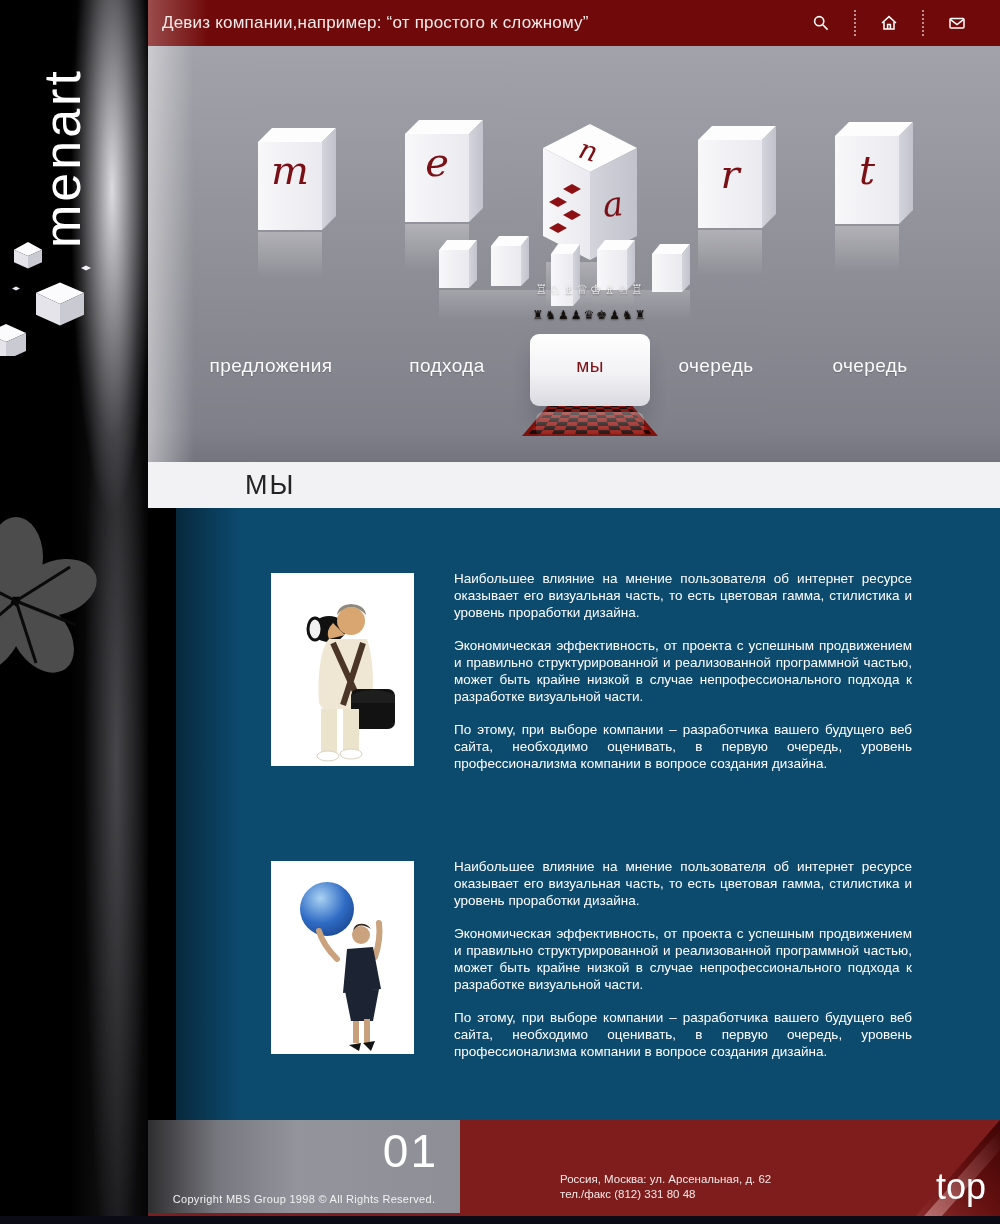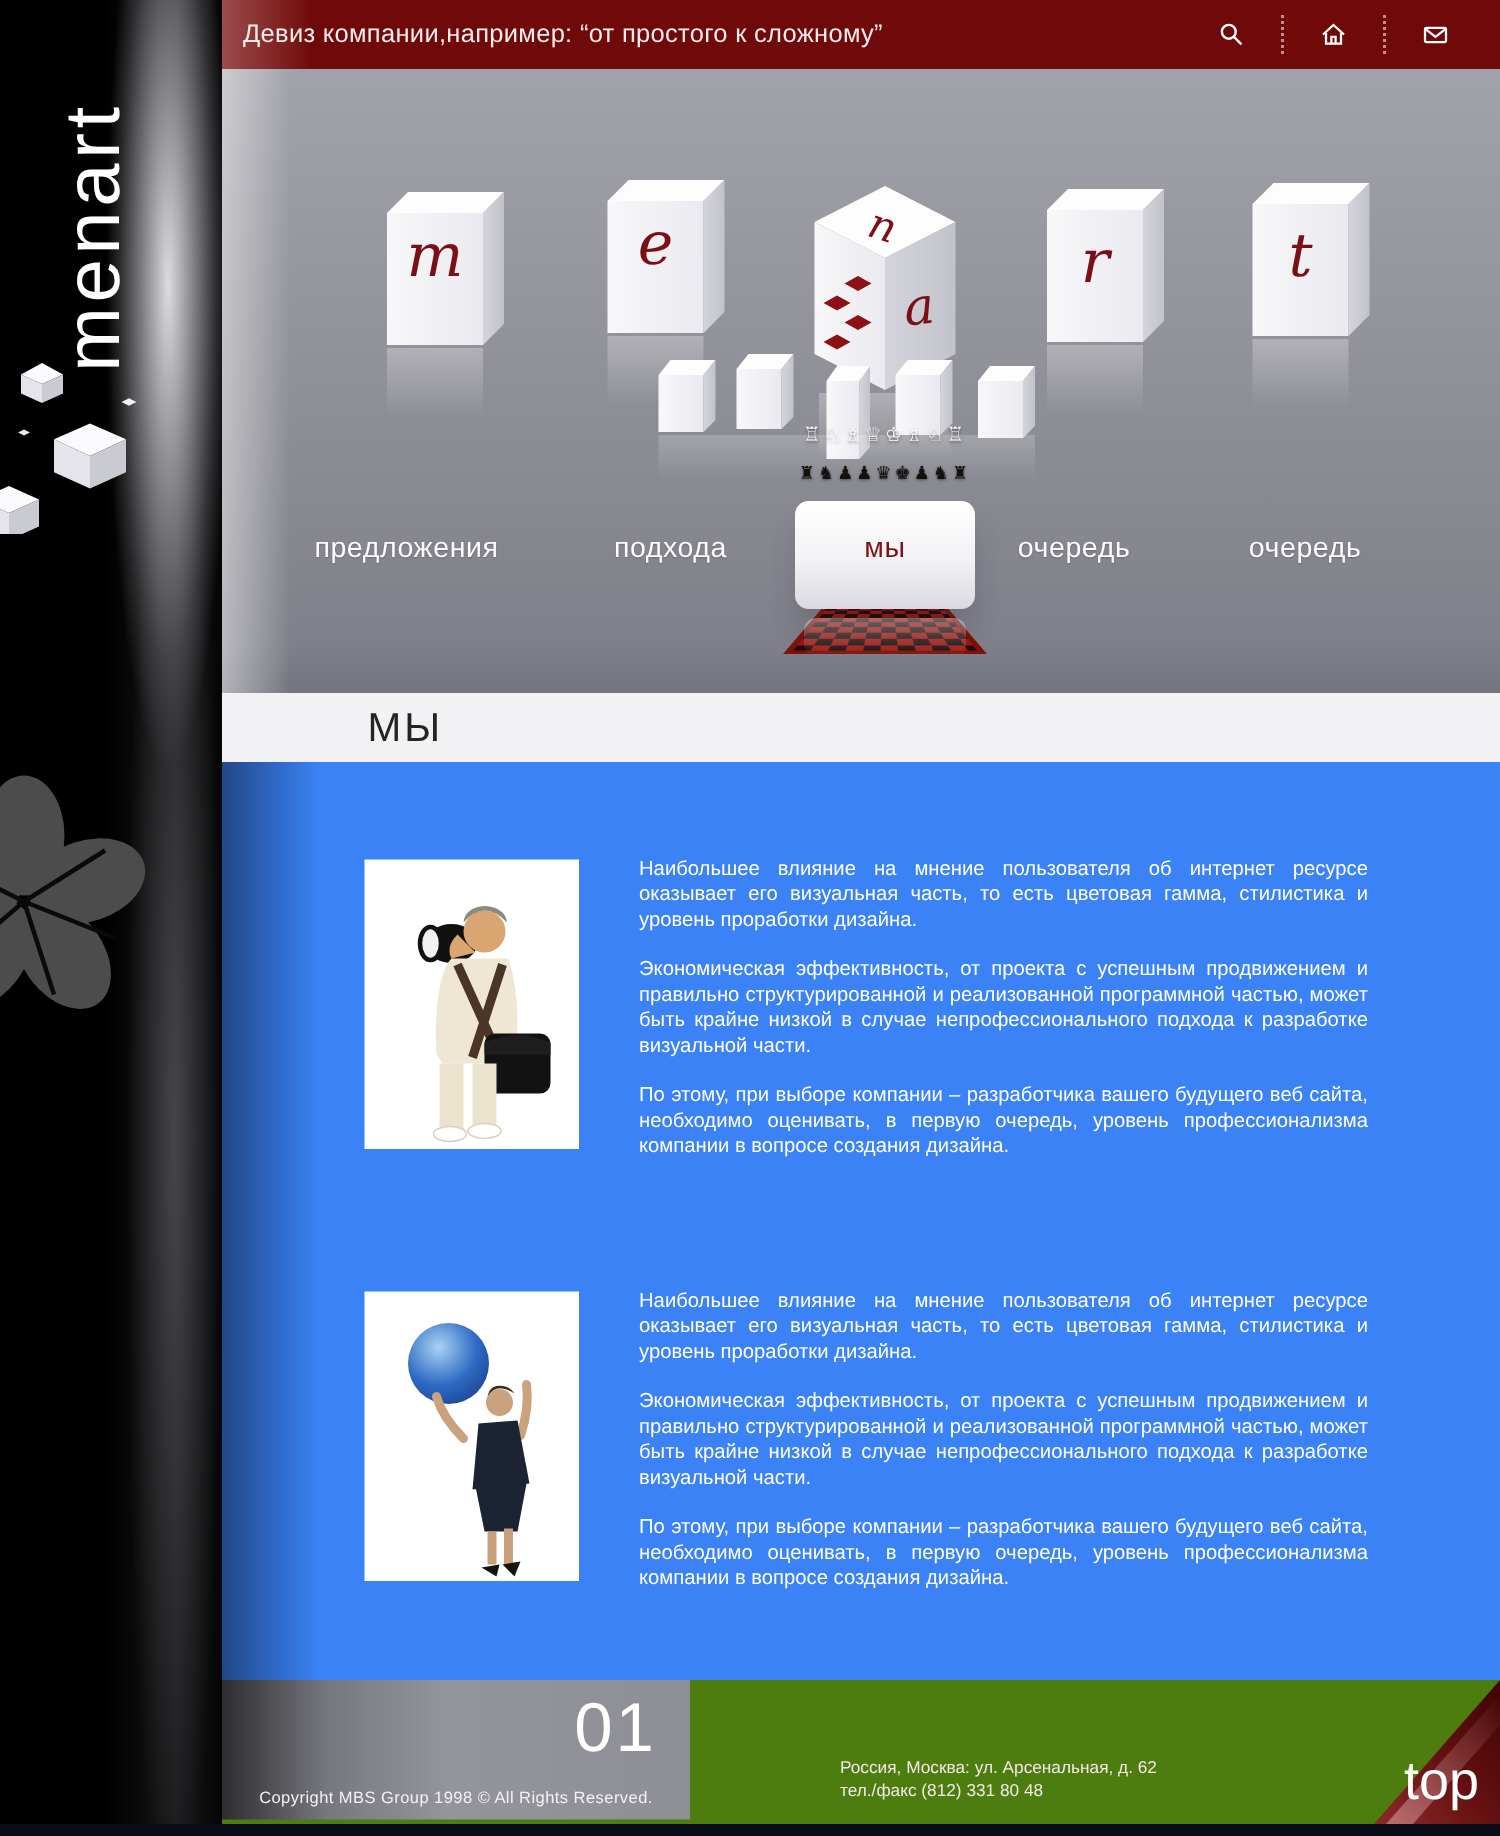--- a/index.html
+++ b/index.html
@@ -73,33 +73,33 @@
     text-shadow:0 1px 1px rgba(60,60,70,.35);
   }
   .nav-item.active { color:#7e1216; text-shadow:none; }
 
   
   #titlebar { position:relative; height:46px; background:#f2f2f4; display:flex; align-items:center; }
   .section-title { color:#242424; font-size:27px; letter-spacing:2px; padding-left:97px; font-weight:400; }
 
   
   #content {
-    position:relative; height:612px; background:#3b82f6;
+    position:relative; height:612px; background:#0c4a6e;margin-left:28px;
   }
   #content::before{ content:""; position:absolute; left:0; top:0; bottom:0; width:64px;
     background:linear-gradient(90deg, rgba(0,0,0,.45), rgba(0,0,0,0)); pointer-events:none;}
   .block { position:relative; display:flex; padding:0 88px 0 95px; }
   .block-1 { padding-top:62px; }
   .block-2 { padding-top:70px; }
   .photo { flex:0 0 143px; height:193px; background:#fff; margin-top:3px; }
   .texts { margin-left:40px; width:487px; }
   .texts p { color:#fff; font-size:13.5px; line-height:17px; text-align:justify; margin-bottom:16px; }
 
   
-  #footer { position:relative; height:96px; background:#4d7c0f; overflow:hidden; }
+  #footer { position:relative; height:96px; background:#7f1d1d; overflow:hidden; }
   .footer-gray {
     position:absolute; left:0; top:0; width:312px; height:93px;
     background:linear-gradient(90deg,#2e2e30 0,#77777f 70px,#94949c 150px,#8e8e96 100%);
   }
   .page-number { position:absolute; right:22px; top:4px; color:#fff; font-size:46px; font-weight:300; letter-spacing:2px; }
   .copyright { position:absolute; left:0; right:0; bottom:8px; text-align:center; color:#f2f2f2; font-size:11px; letter-spacing:.3px; }
   .address { position:absolute; left:412px; top:52px; color:#f4e9e9; font-size:11.5px; line-height:15px; }
   .page-curl { position:absolute; right:0; bottom:0; }
   .top-link { position:absolute; right:14px; bottom:8px; color:#fdfdfd; font-size:36px; font-weight:300; cursor:pointer; z-index:3; }
 

